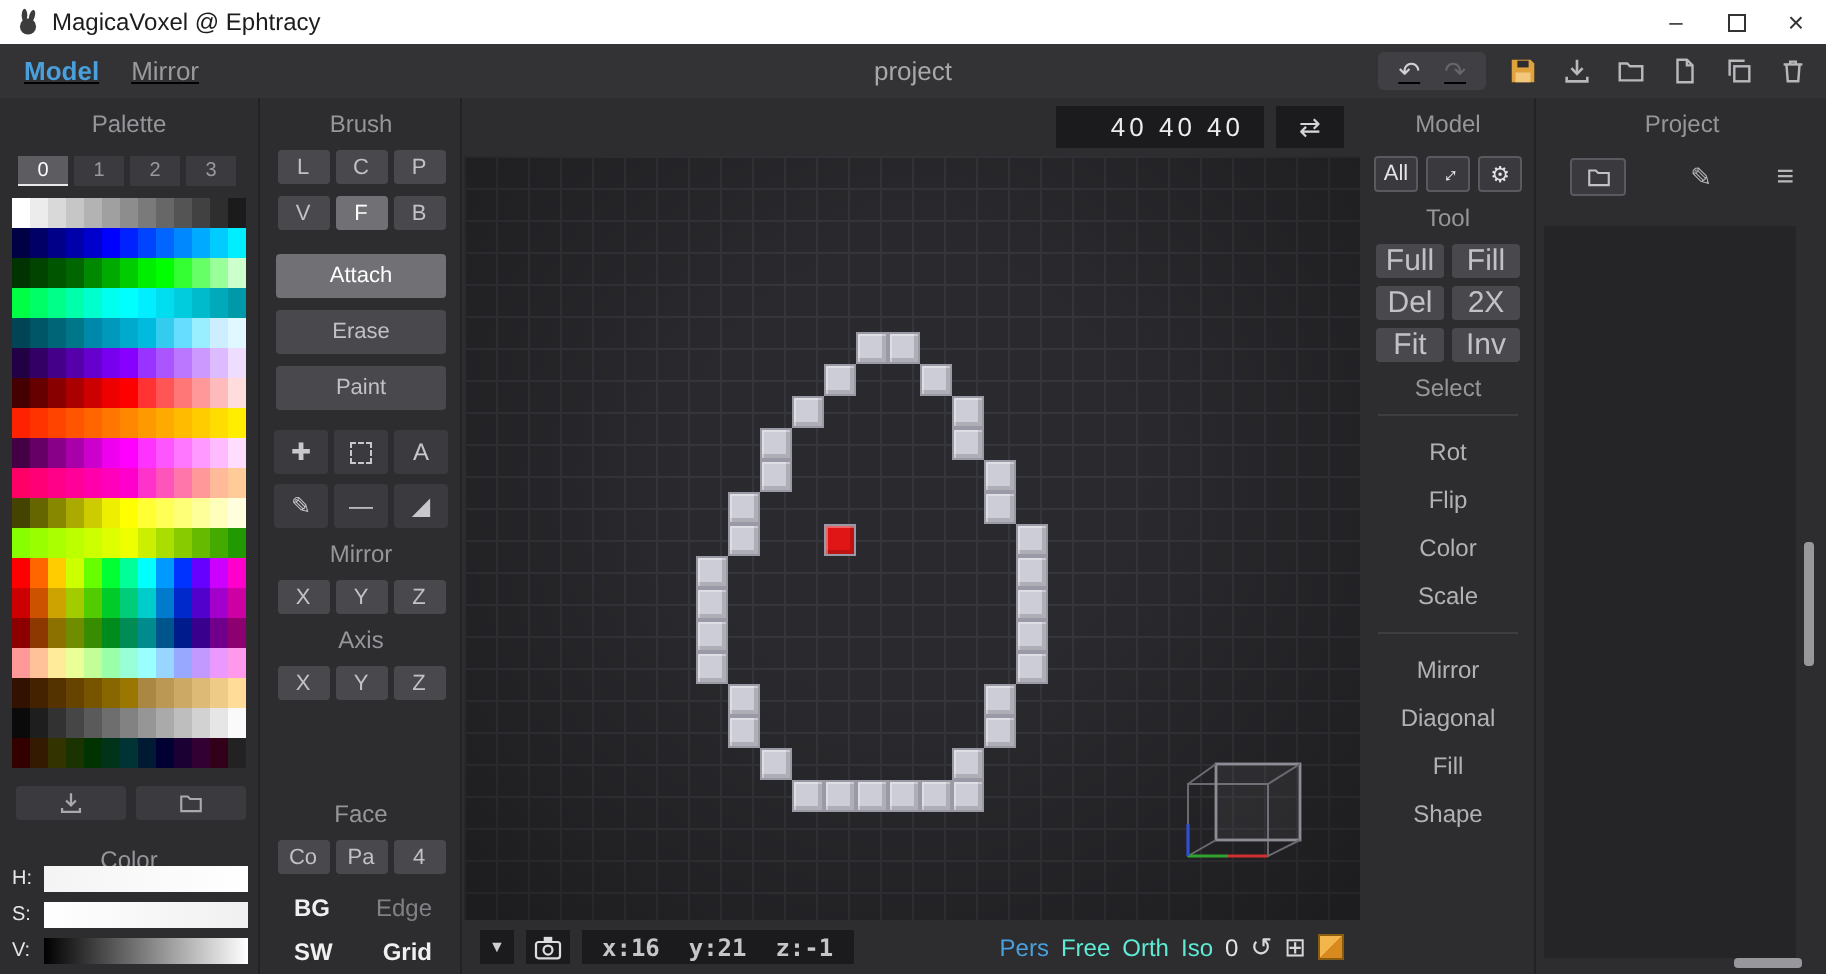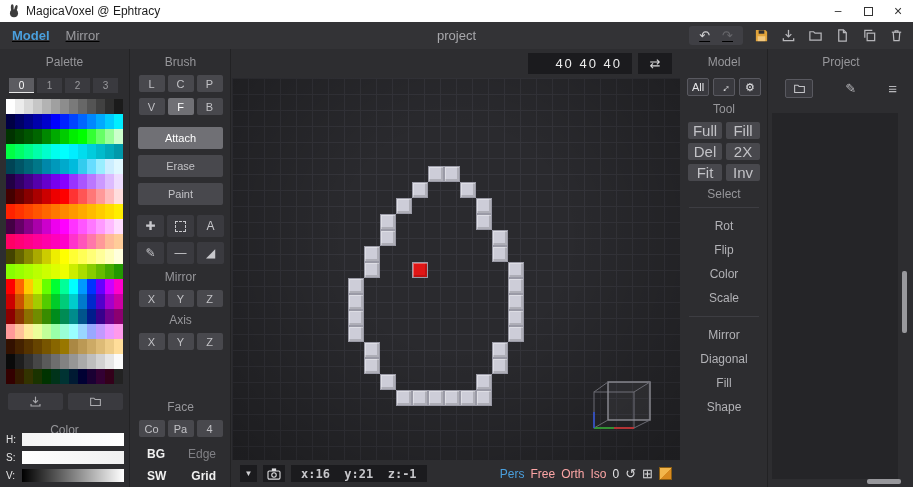--- a/index.html
+++ b/index.html
@@ -93,21 +93,21 @@
            box-shadow: inset 1px 1px 0 rgba(255,255,255,0.35), inset -2px -2px 0 rgba(0,0,0,0.15); }
   .navcube { position:absolute; right:26px; bottom:26px; }
   .vp-bottom { position:absolute; left:0; bottom:0; width:448px; height:27px; background:#2d2d30;
                display:flex; align-items:center; gap:6px; padding:0 8px; }
   .vpb-box { background:#1b1b1e; height:17px; display:flex; align-items:center; justify-content:center; }
   .dd { width:17px; color:#cfcfd2; font-size:8px; }
   .cam { width:22px; }
   .coords { padding:0 10px; color:#c6c6ca; font-family:"DejaVu Sans Mono", monospace; font-size:12px;
             white-space:pre;font-weight:bold; }
   .vp-spacer { flex:1; }
-  .vm { font-size:12px; color:#fca5a5; }
+  .vm { font-size:12px; color:#5eead4; }
   .vm.active { color:#4a9fdd; }
   .vm-frame { color:#e4e4e6; font-size:12px; }
   .vp-ic { color:#d8d8da; font-size:13px; }
   .cube-ic { width:13px; height:13px; background:linear-gradient(135deg,#f2b64c 50%,#d88a1f 50%);
              border:1px solid #8a5c12; }
 
   
   .edit { position:absolute; left:681px; top:49px; width:87px; height:438px; background:#2d2d30;
           border-right:1px solid #222224; display:flex; flex-direction:column; }
   .edit .panel-title { margin-top:6px; }

